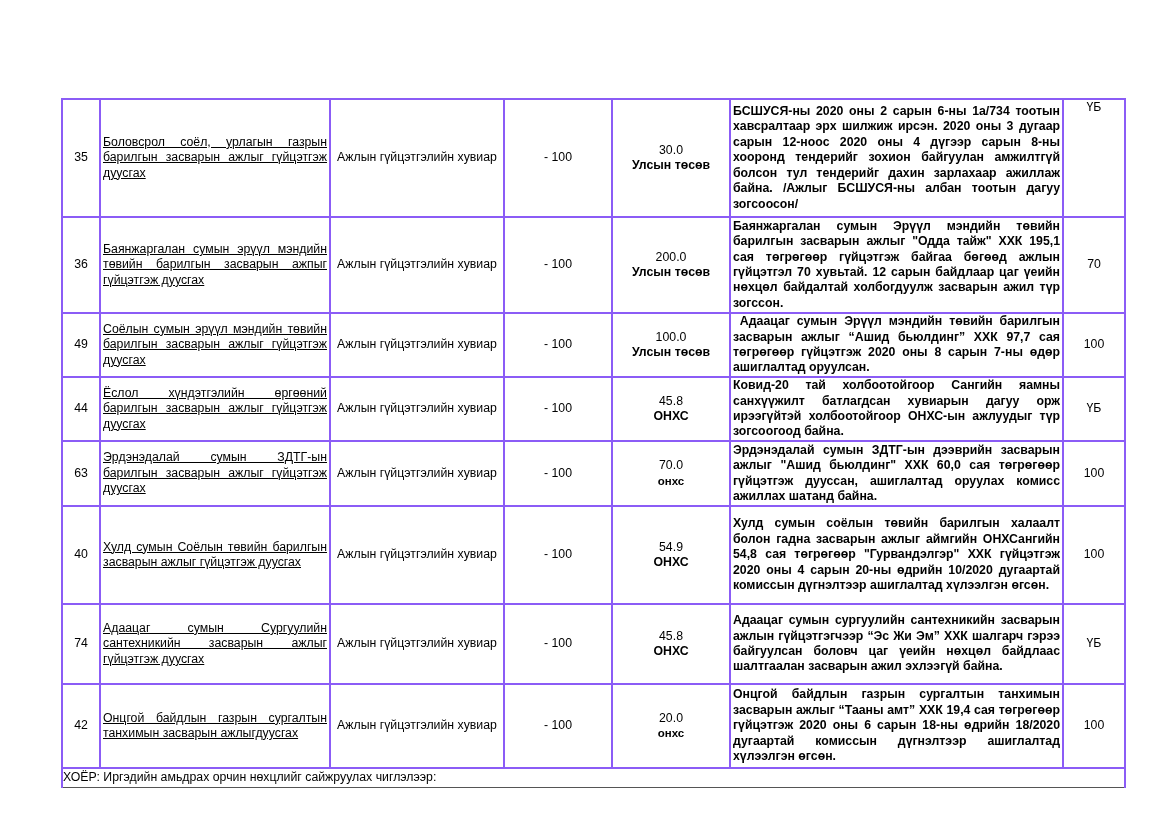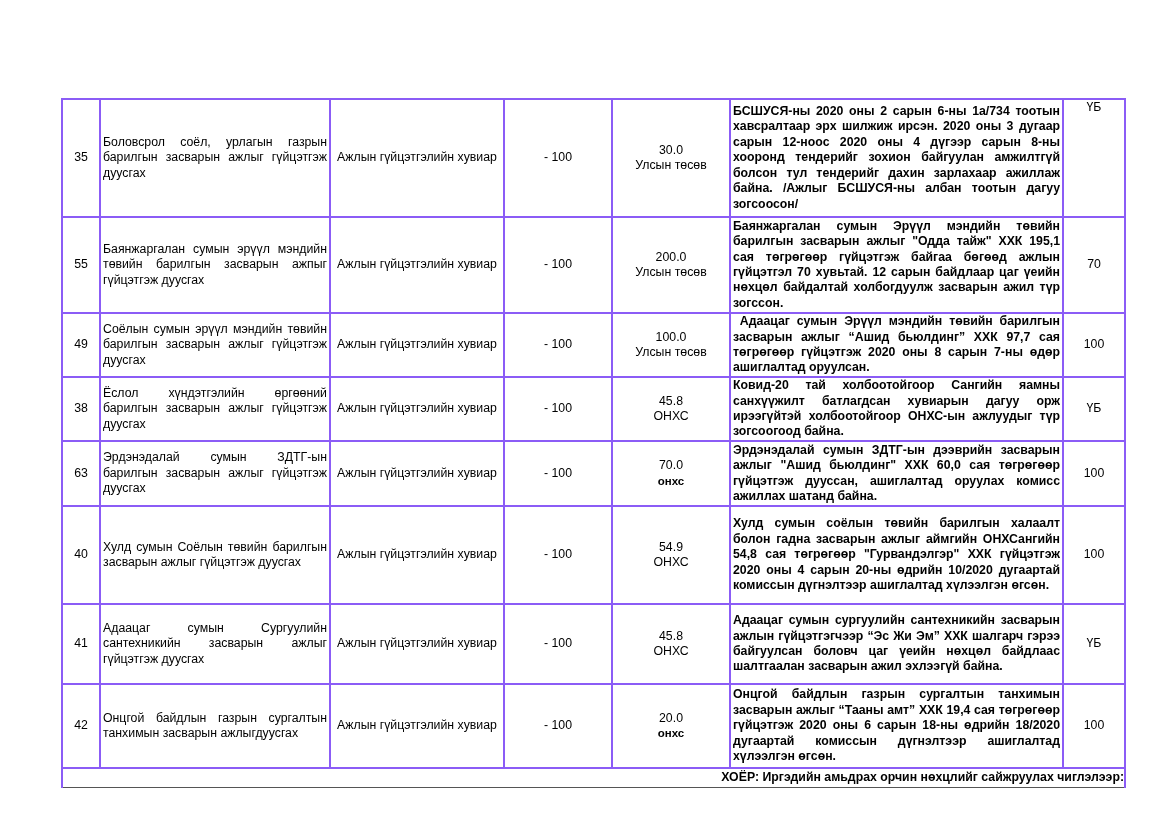--- a/index.html
+++ b/index.html
@@ -13,27 +13,27 @@
   table.doc td { border: 2px solid #8b5cf6; padding: 0 2px; vertical-align: middle; }
   col.c-num { width: 38px; }
   col.c-name { width: 230px; }
   col.c-measure { width: 174px; }
   col.c-target { width: 108px; }
   col.c-budget { width: 118px; }
   col.c-status { width: 333px; }
   col.c-pct { width: 62px; }
   td.num, td.measure, td.target, td.budget, td.pct { text-align: center; }
   td.num { border-right: 2px solid #444; }
-  td.name { vertical-align: top; text-align: justify; text-align-last: left; padding-left: 1px; padding-right: 4px; }
+  td.name { vertical-align: top; text-align: justify; text-align-last: left; padding-left: 1px; padding-right: 4px; text-decoration: underline; }
   td.status { text-align: justify; text-align-last: left; padding: 0 2px 0 1px; vertical-align: top; font-weight: bold; }
   td.pct.top { vertical-align: top; }
   td.name.mid { vertical-align: middle; }
-  .budget-src { display: block; }
+  .budget-src { display: block; font-weight: bold; }
   .budget-src.bold { font-weight: bold; font-size: 11.5px; }
-  tr.footer td { text-align: right; font-weight: bold; padding: 0; height: 18px; border-bottom: 1px solid #555; }
+  tr.footer td { text-align: left; font-weight: normal; padding: 0; height: 18px; border-bottom: 1px solid #555; }
 </style>
 </head>
 <body>
 
 <table class="doc">
   <colgroup>
     <col class="c-num">
       <col class="c-name">
       <col class="c-measure">
       <col class="c-target">
@@ -48,21 +48,21 @@
       <td class="measure">Ажлын гүйцэтгэлийн хувиар</td>
       <td class="target">- 100</td>
       <td class="budget">
         <span class="budget-amt">30.0</span>
         <span class="budget-src">Улсын төсөв</span>
       </td>
       <td class="status">БСШУСЯ-ны 2020 оны 2 сарын 6-ны 1а/734 тоотын хавсралтаар эрх шилжиж ирсэн. 2020 оны 3 дугаар сарын 12-ноос 2020 оны 4 дүгээр сарын 8-ны хооронд тендерийг зохион байгуулан амжилтгүй болсон тул тендерийг дахин зарлахаар ажиллаж байна. /Ажлыг БСШУСЯ-ны албан тоотын дагуу зогсоосон/</td>
       <td class="pct top">ҮБ</td>
     </tr>
     <tr style="height:96px">
-      <td class="num">55</td>
+      <td class="num">36</td>
       <td class="name mid">Баянжаргалан сумын эрүүл мэндийн төвийн барилгын засварын ажпыг гүйцэтгэж дуусгах</td>
       <td class="measure">Ажлын гүйцэтгэлийн хувиар</td>
       <td class="target">- 100</td>
       <td class="budget">
         <span class="budget-amt">200.0</span>
         <span class="budget-src">Улсын төсөв</span>
       </td>
       <td class="status">Баянжаргалан сумын Эрүүл мэндийн төвийн барилгын засварын ажлыг "Одда тайж" ХХК 195,1 сая төгрөгөөр гүйцэтгэж байгаа бөгөөд ажлын гүйцэтгэл 70 хувьтай. 12 сарын байдлаар цаг үеийн нөхцөл байдалтай холбогдуулж засварын ажил түр зогссон.</td>
       <td class="pct">70</td>
     </tr>
@@ -72,21 +72,21 @@
       <td class="measure">Ажлын гүйцэтгэлийн хувиар</td>
       <td class="target">- 100</td>
       <td class="budget">
         <span class="budget-amt">100.0</span>
         <span class="budget-src">Улсын төсөв</span>
       </td>
       <td class="status" style="white-space:pre-wrap"> Адаацаг сумын Эрүүл мэндийн төвийн барилгын засварын ажлыг “Ашид бьюлдинг” ХХК 97,7 сая төгрөгөөр гүйцэтгэж 2020 оны 8 сарын 7-ны өдөр ашиглалтад оруулсан.</td>
       <td class="pct">100</td>
     </tr>
     <tr style="height:64px">
-      <td class="num">38</td>
+      <td class="num">44</td>
       <td class="name">Ёслол хүндэтгэлийн өргөөний барилгын засварын ажлыг гүйцэтгэж дуусгах</td>
       <td class="measure">Ажлын гүйцэтгэлийн хувиар</td>
       <td class="target">- 100</td>
       <td class="budget">
         <span class="budget-amt">45.8</span>
         <span class="budget-src">ОНХС</span>
       </td>
       <td class="status">Ковид-20 тай холбоотойгоор Сангийн яамны санхүүжилт батлагдсан хувиарын дагуу орж ирээгүйтэй холбоотойгоор ОНХС-ын ажлуудыг түр зогсоогоод байна.</td>
       <td class="pct">ҮБ</td>
     </tr>
@@ -108,21 +108,21 @@
       <td class="measure">Ажлын гүйцэтгэлийн хувиар</td>
       <td class="target">- 100</td>
       <td class="budget">
         <span class="budget-amt">54.9</span>
         <span class="budget-src">ОНХС</span>
       </td>
       <td class="status">Хулд сумын соёлын төвийн барилгын халаалт болон гадна засварын ажлыг аймгийн ОНХСангийн 54,8 сая төгрөгөөр "Гурвандэлгэр" ХХК гүйцэтгэж 2020 оны 4 сарын 20-ны өдрийн 10/2020 дугаартай комиссын дүгнэлтээр ашиглалтад хүлээлгэн өгсөн.</td>
       <td class="pct">100</td>
     </tr>
     <tr style="height:80px">
-      <td class="num">41</td>
+      <td class="num">74</td>
       <td class="name mid">Адаацаг сумын Сургуулийн сантехникийн засварын ажлыг гүйцэтгэж дуусгах</td>
       <td class="measure">Ажлын гүйцэтгэлийн хувиар</td>
       <td class="target">- 100</td>
       <td class="budget">
         <span class="budget-amt">45.8</span>
         <span class="budget-src">ОНХС</span>
       </td>
       <td class="status">Адаацаг сумын сургуулийн сантехникийн засварын ажлын гүйцэтгэгчээр “Эс Жи Эм” ХХК шалгарч гэрээ байгуулсан боловч цаг үеийн нөхцөл байдлаас шалтгаалан засварын ажил эхлээгүй байна.</td>
       <td class="pct">ҮБ</td>
     </tr>

